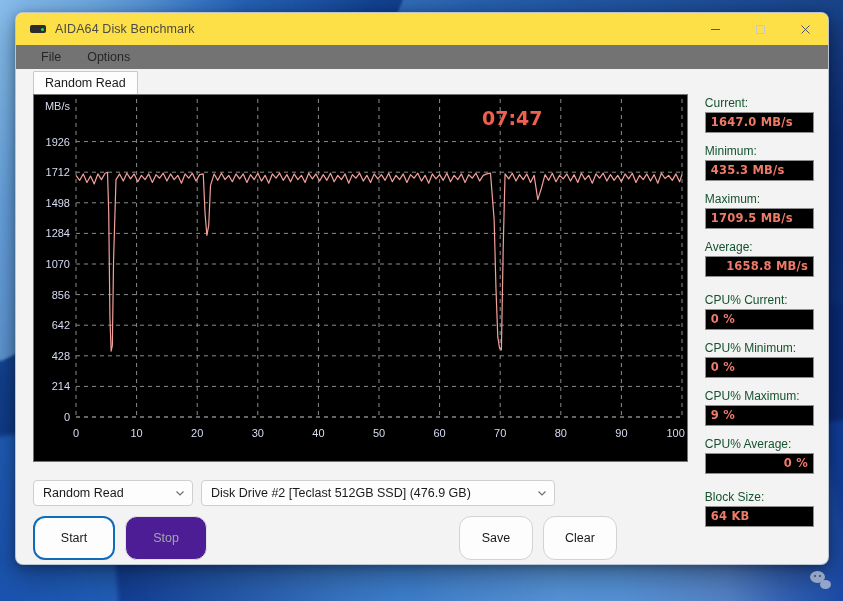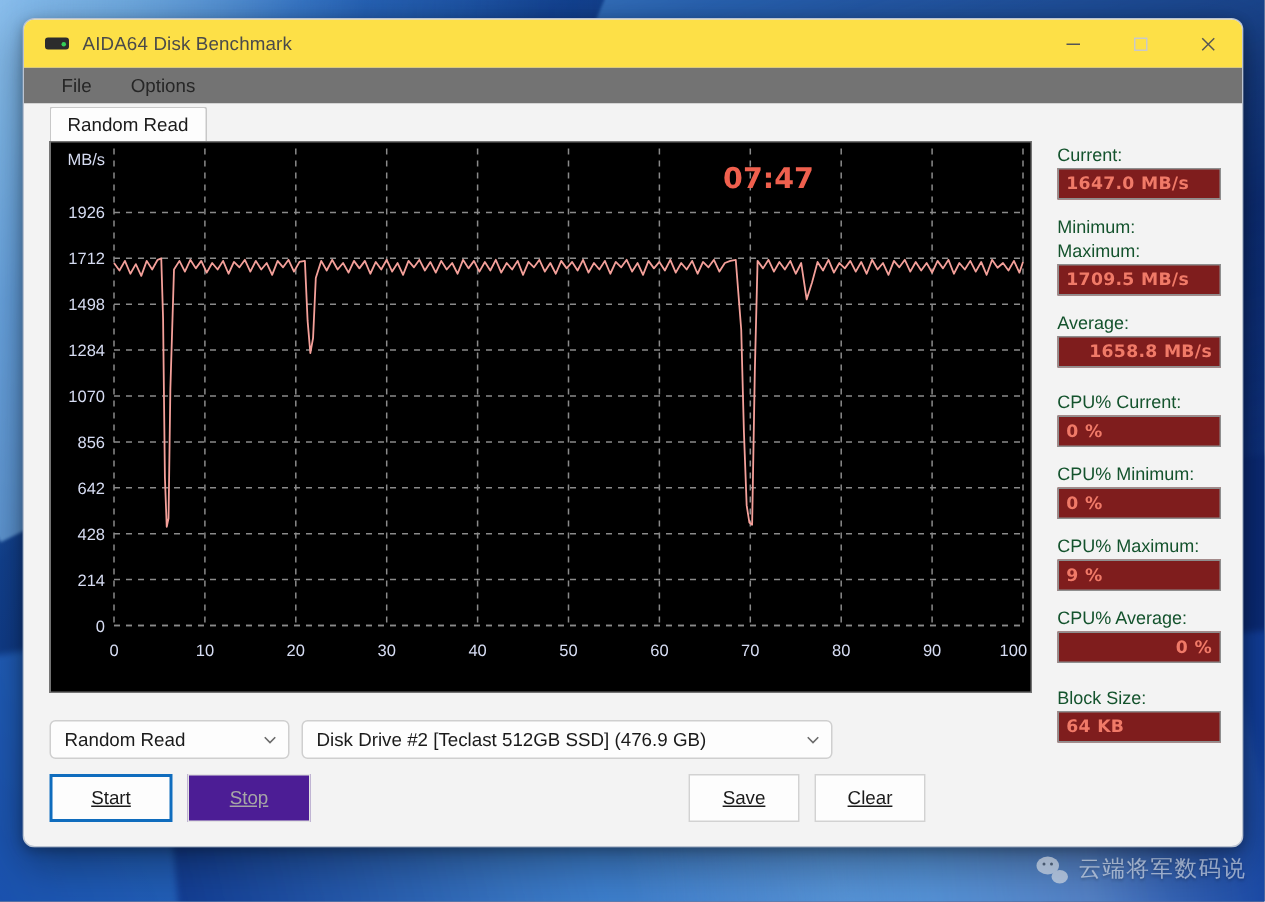--- a/index.html
+++ b/index.html
@@ -175,21 +175,21 @@
     width: 110px;
     padding-top: 2px;
   }
   .stat-label {
     font-size: 12px;
     color: #14532d;
     margin-bottom: 2px;
     white-space: nowrap;
   }
   .stat-value {
-    background: #7f1d1d;
+    background: #000000;
     border: 1px solid #8e8e8e;
     color: #f07a68;
     font-family: "DejaVu Sans", sans-serif;
     font-size: 11.5px;
     font-weight: bold;
     padding: 2px 5px 3px 5px;
     margin-bottom: 11px;
     letter-spacing: .2px;
     white-space: nowrap;
   }
@@ -221,31 +221,30 @@
     flex-shrink: 0;
     opacity: .72;
   }
 
   .row2 {
     display: flex;
     align-items: center;
     margin-top: 10px;
   }
   .btn {
-    height: 32px;
-    border-radius: 0;
+    height: 44px;
+    border-radius: 12px;
     font-size: 12.5px;
     display: flex;
     align-items: center;
     justify-content: center;
     background: #fdfdfd;
     border: 1px solid #d2d2d2;
     color: #1a1a1a;
     cursor: default;
-    text-decoration: underline;
   }
   .btn-start {
     width: 82px;
     border: 2px solid #0f6cbd;
   }
   .btn-stop {
     width: 82px;
     margin-left: 10px;
     color: #a6a6a6;
     background: #4c1d95;
@@ -394,20 +393,21 @@
           <path d="M42.00 80.35 L45.64 85.35 L49.27 78.92 L52.91 87.50 L56.54 81.06 L60.18 88.93 L63.82 78.92 L67.45 84.64 L71.09 78.20 L73.51 77.20 L74.72 117.52 L75.94 223.34 L77.15 256.22 L78.36 250.50 L79.57 164.71 L82.00 84.64 L85.63 78.92 L89.27 86.07 L92.90 78.20 L96.54 83.92 L100.18 78.92 L103.81 86.78 L107.45 80.35 L111.08 84.64 L114.72 78.92 L118.36 87.50 L121.99 79.63 L125.63 83.21 L129.26 78.20 L132.90 86.07 L136.54 78.92 L140.17 84.64 L143.81 80.35 L147.44 88.21 L151.08 78.92 L154.72 83.21 L158.35 78.20 L161.99 86.07 L165.62 79.63 L169.26 78.92 L171.08 118.95 L172.90 140.40 L174.71 130.39 L176.53 90.36 L180.17 78.92 L183.80 85.35 L187.44 78.20 L191.08 84.64 L194.71 80.35 L198.35 86.78 L201.98 78.92 L205.62 83.92 L209.26 78.92 L212.89 87.50 L216.53 79.63 L220.16 84.64 L223.80 78.20 L227.44 86.07 L231.07 80.35 L234.71 88.21 L238.34 78.92 L241.98 83.21 L245.62 78.20 L249.25 85.35 L252.89 79.63 L256.52 86.78 L260.16 78.92 L263.80 84.64 L267.43 80.35 L271.07 87.50 L274.70 78.20 L278.34 83.92 L281.98 78.92 L285.61 86.07 L289.25 79.63 L292.88 85.35 L296.52 78.20 L300.16 86.78 L303.79 80.35 L307.43 84.64 L311.06 78.92 L314.70 88.21 L318.34 79.63 L321.97 83.21 L325.61 78.20 L329.24 86.07 L332.88 80.35 L336.52 87.50 L340.15 78.92 L343.79 83.92 L347.42 79.63 L351.06 85.35 L354.70 78.20 L358.33 86.78 L361.97 80.35 L365.60 84.64 L369.24 78.92 L372.88 87.50 L376.51 79.63 L380.15 83.21 L383.78 78.20 L387.42 86.07 L391.06 80.35 L394.69 88.21 L398.33 78.92 L401.96 83.92 L405.60 79.63 L409.24 85.35 L412.87 78.20 L416.51 86.78 L420.14 80.35 L423.78 84.64 L427.42 78.92 L431.05 87.50 L434.69 79.63 L438.32 83.21 L441.96 78.20 L445.60 86.07 L449.23 80.35 L452.87 78.92 L456.50 78.20 L460.14 124.67 L461.96 193.31 L463.78 241.93 L465.59 253.36 L467.41 254.79 L469.23 151.84 L471.05 78.92 L474.68 83.92 L478.32 78.20 L481.96 86.07 L485.59 79.63 L489.23 84.64 L492.86 78.92 L496.50 87.50 L500.14 80.35 L503.77 104.65 L507.41 93.21 L511.04 79.63 L514.68 85.35 L518.32 78.20 L521.95 86.78 L525.59 80.35 L529.22 83.92 L532.86 78.92 L536.50 86.07 L540.13 79.63 L543.77 87.50 L547.40 78.20 L551.04 84.64 L554.68 80.35 L558.31 88.21 L561.95 78.92 L565.58 83.21 L569.22 78.20 L572.86 86.07 L576.49 79.63 L580.13 85.35 L583.76 80.35 L587.40 86.78 L591.04 78.92 L594.67 83.92 L598.31 78.20 L601.94 87.50 L605.58 80.35 L609.22 84.64 L612.85 78.92 L616.49 86.07 L620.12 79.63 L623.76 88.21 L627.40 78.20 L631.03 83.49 L634.67 80.35 L638.30 85.35 L641.94 78.92 L645.58 86.78 L648.00 79.63 " fill="none" stroke="#f4a09a" stroke-width="1.2" stroke-linejoin="round"></path>
           <text x="478.32" y="30" text-anchor="middle" fill="#f0604e" font-size="19" font-weight="bold" font-family="&quot;DejaVu Sans&quot;, sans-serif">07:47</text>
         </svg>
     </div>
 
     <div class="stats">
       <div class="stat-label">Current:</div>
       <div class="stat-value">1647.0 MB/s</div>
 
       <div class="stat-label">Minimum:</div>
+      <div class="stat-value">435.3 MB/s</div>
 
       <div class="stat-label">Maximum:</div>
       <div class="stat-value">1709.5 MB/s</div>
 
       <div class="stat-label">Average:</div>
       <div class="stat-value stat-gap">1658.8 MB/s</div>
 
       <div class="stat-label">CPU% Current:</div>
       <div class="stat-value">0 %</div>
 
@@ -449,14 +449,13 @@
   </div>
 </div>
 
 <div class="watermark">
   <div class="wm-icon">
     <div class="b1"></div>
       <div class="b2"></div>
     <div class="d" style="left:4px;top:4px;"></div>
     <div class="d" style="left:9px;top:4px;"></div>
   </div>
-  <div class="wm-text">云端将军数码说</div>
 </div>
 
 </body></html>

